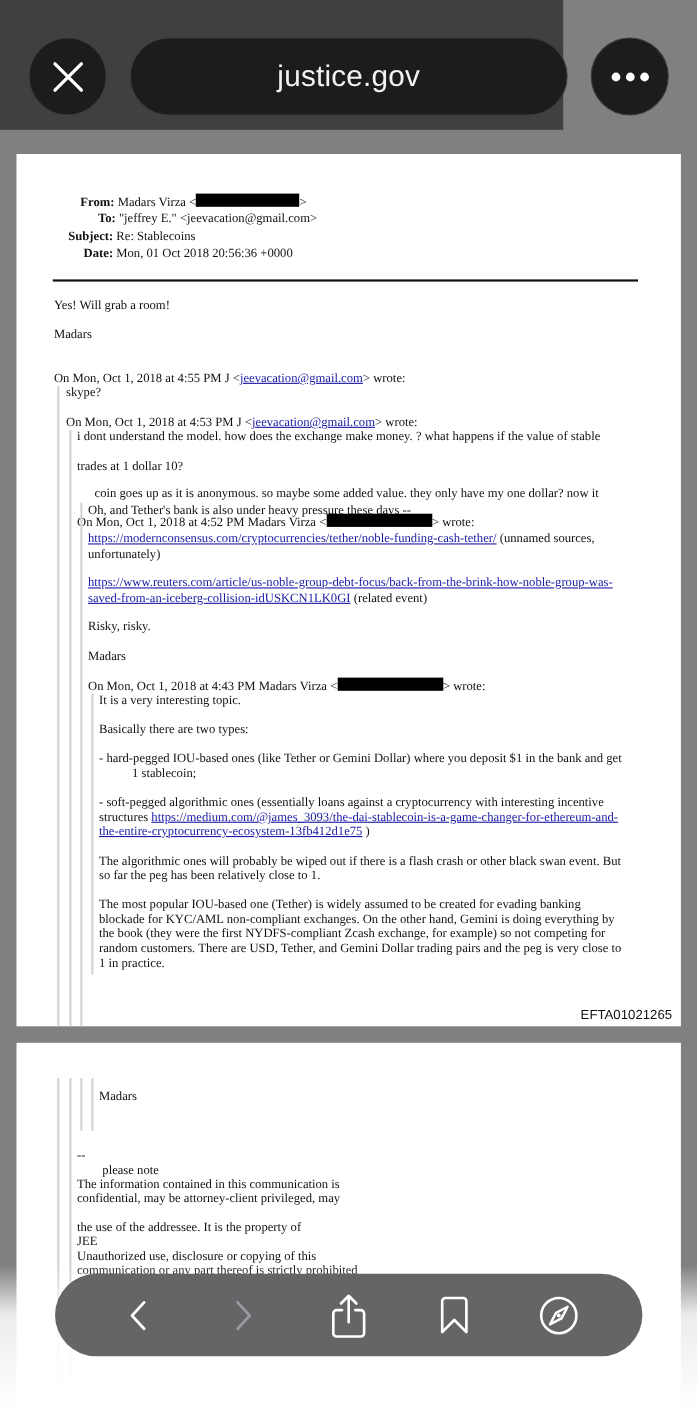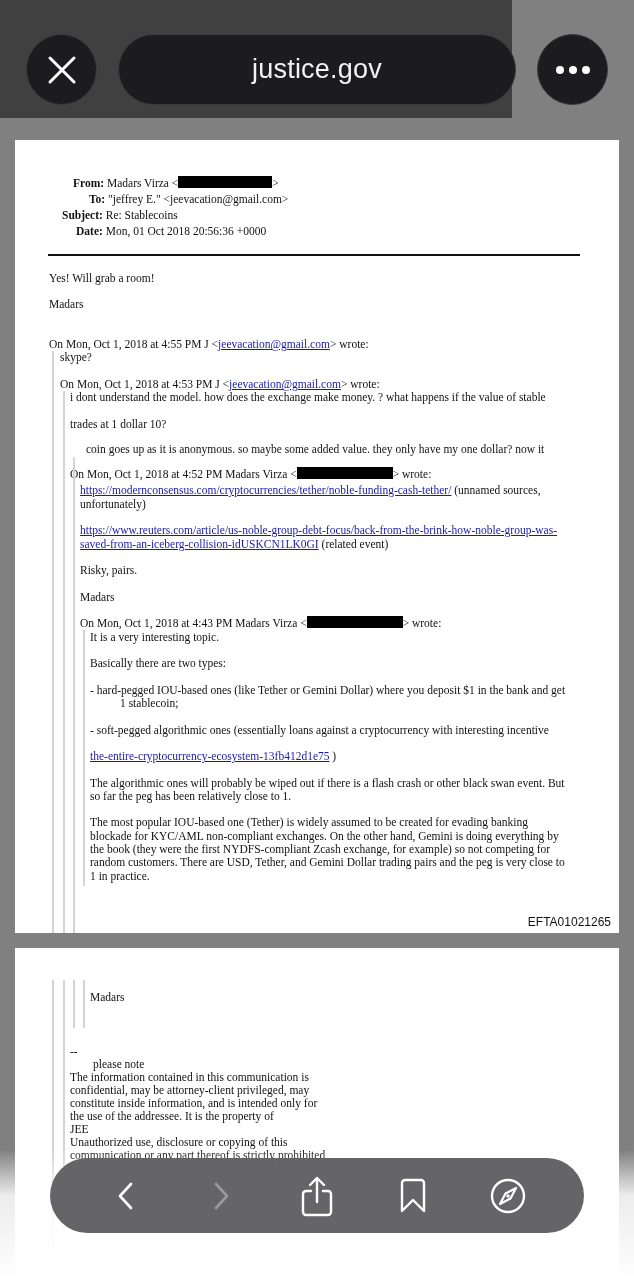--- a/index.html
+++ b/index.html
@@ -90,42 +90,46 @@
   </div>
   <div class="qbar" style="left:48px; top:251px; height:542px;"></div>
   <div class="t" style="left:55px; top:250px;">i dont understand the model.   how does the exchange make money.  ?    what happens if the value of stable</div>
   <div class="t" style="left:71px; top:264px;margin-top:38px;">coin goes up as it is anonymous.   so maybe some added value.   they only have my one dollar?   now it</div>
   <div class="t" style="left:55px; top:277px;text-align:right;">trades at 1 dollar 10?</div>
 
   <div class="t" style="left:55px; top:303px;margin-top:24px;">
     <span>On Mon, Oct 1, 2018 at 4:52 PM Madars Virza &lt;</span><span class="redact" style="width:96px;"></span><span>&gt; wrote:</span>
   </div>
   <div class="qbar" style="left:58px; top:317px; height:476px;"></div>
+  <div class="t" style="left:65px; top:317px;">Oh, and Tether's bank is also under heavy pressure these days --</div>
   <div class="t" style="left:65px; top:343px;">
     <a class="link">https://modernconsensus.com/cryptocurrencies/tether/noble-funding-cash-tether/</a><span> (unnamed sources,</span>
   </div>
   <div class="t" style="left:65px; top:357px;">unfortunately)</div>
   <div class="t" style="left:65px; top:383px;">
     <a class="link">https://www.reuters.com/article/us-noble-group-debt-focus/back-from-the-brink-how-noble-group-was-</a>
   </div>
   <div class="t" style="left:65px; top:397px;">
     <a class="link">saved-from-an-iceberg-collision-idUSKCN1LK0GI</a><span> (related event)</span>
   </div>
-  <div class="t" style="left:65px; top:423px;">Risky, pairs.</div>
+  <div class="t" style="left:65px; top:423px;">Risky, risky.</div>
   <div class="t" style="left:65px; top:450px;">Madars</div>
 
   <div class="t" style="left:65px; top:476px;">
     <span>On Mon, Oct 1, 2018 at 4:43 PM Madars Virza &lt;</span><span class="redact" style="width:96px;"></span><span>&gt; wrote:</span>
   </div>
   <div class="qbar" style="left:68px; top:490px; height:256px;"></div>
   <div class="t" style="left:75px; top:490px;">It is a very interesting topic.</div>
   <div class="t" style="left:75px; top:516px;">Basically there are two types:</div>
   <div class="t" style="left:75px; top:543px;">- hard-pegged IOU-based ones (like Tether or Gemini Dollar) where you deposit $1 in the bank and get</div>
   <div class="t" style="left:73px; top:556px;margin-left:32px;">1 stablecoin;</div>
   <div class="t" style="left:75px; top:583px;">- soft-pegged algorithmic ones (essentially loans against a cryptocurrency with interesting incentive</div>
+  <div class="t" style="left:75px; top:596px;">
+    <span>structures </span><a class="link">https://medium.com/@james_3093/the-dai-stablecoin-is-a-game-changer-for-ethereum-and-</a>
+  </div>
   <div class="t" style="left:75px; top:609px;">
     <a class="link">the-entire-cryptocurrency-ecosystem-13fb412d1e75</a><span> )</span>
   </div>
   <div class="t" style="left:75px; top:636px;">The algorithmic ones will probably be wiped out if there is a flash crash or other black swan event. But</div>
   <div class="t" style="left:75px; top:649px;">so far the peg has been relatively close to 1.</div>
   <div class="t" style="left:75px; top:675px;">The most popular IOU-based one (Tether) is widely assumed to be created for evading banking</div>
   <div class="t" style="left:75px; top:689px;">blockade for KYC/AML non-compliant exchanges. On the other hand, Gemini is doing everything by</div>
   <div class="t" style="left:75px; top:702px;">the book (they were the first NYDFS-compliant Zcash exchange, for example) so not competing for</div>
   <div class="t" style="left:75px; top:715px;">random customers. There are USD, Tether, and Gemini Dollar trading pairs and the peg is very close to</div>
   <div class="t" style="left:75px; top:729px;">1 in practice.</div>
@@ -136,21 +140,20 @@
 <div class="page page2">
   <div class="qbar" style="left:37px; top:32px; height:300px;"></div>
   <div class="qbar" style="left:48px; top:32px; height:300px;"></div>
   <div class="qbar" style="left:58px; top:32px; height:48px;"></div>
   <div class="qbar" style="left:68px; top:32px; height:48px;"></div>
   <div class="t" style="left:75px; top:42px;">Madars</div>
   <div class="t" style="left:55px; top:96px;">--</div>
   <div class="t" style="left:78px; top:109px;">please note</div>
   <div class="t" style="left:55px; top:122px;">The information contained in this communication is</div>
   <div class="t" style="left:55px; top:135px;">confidential, may be attorney-client privileged, may</div>
-  <div class="t" style="left:55px; top:148px;">constitute inside information, and is intended only for</div>
   <div class="t" style="left:55px; top:161px;">the use of the addressee. It is the property of</div>
   <div class="t" style="left:55px; top:174px;">JEE</div>
   <div class="t" style="left:55px; top:187px;">Unauthorized use, disclosure or copying of this</div>
   <div class="t" style="left:55px; top:200px;">communication or any part thereof is strictly prohibited</div>
 </div>
 
 <div class="fade"></div>
 
 <div class="toolbar">
   <div class="tb-btn">

